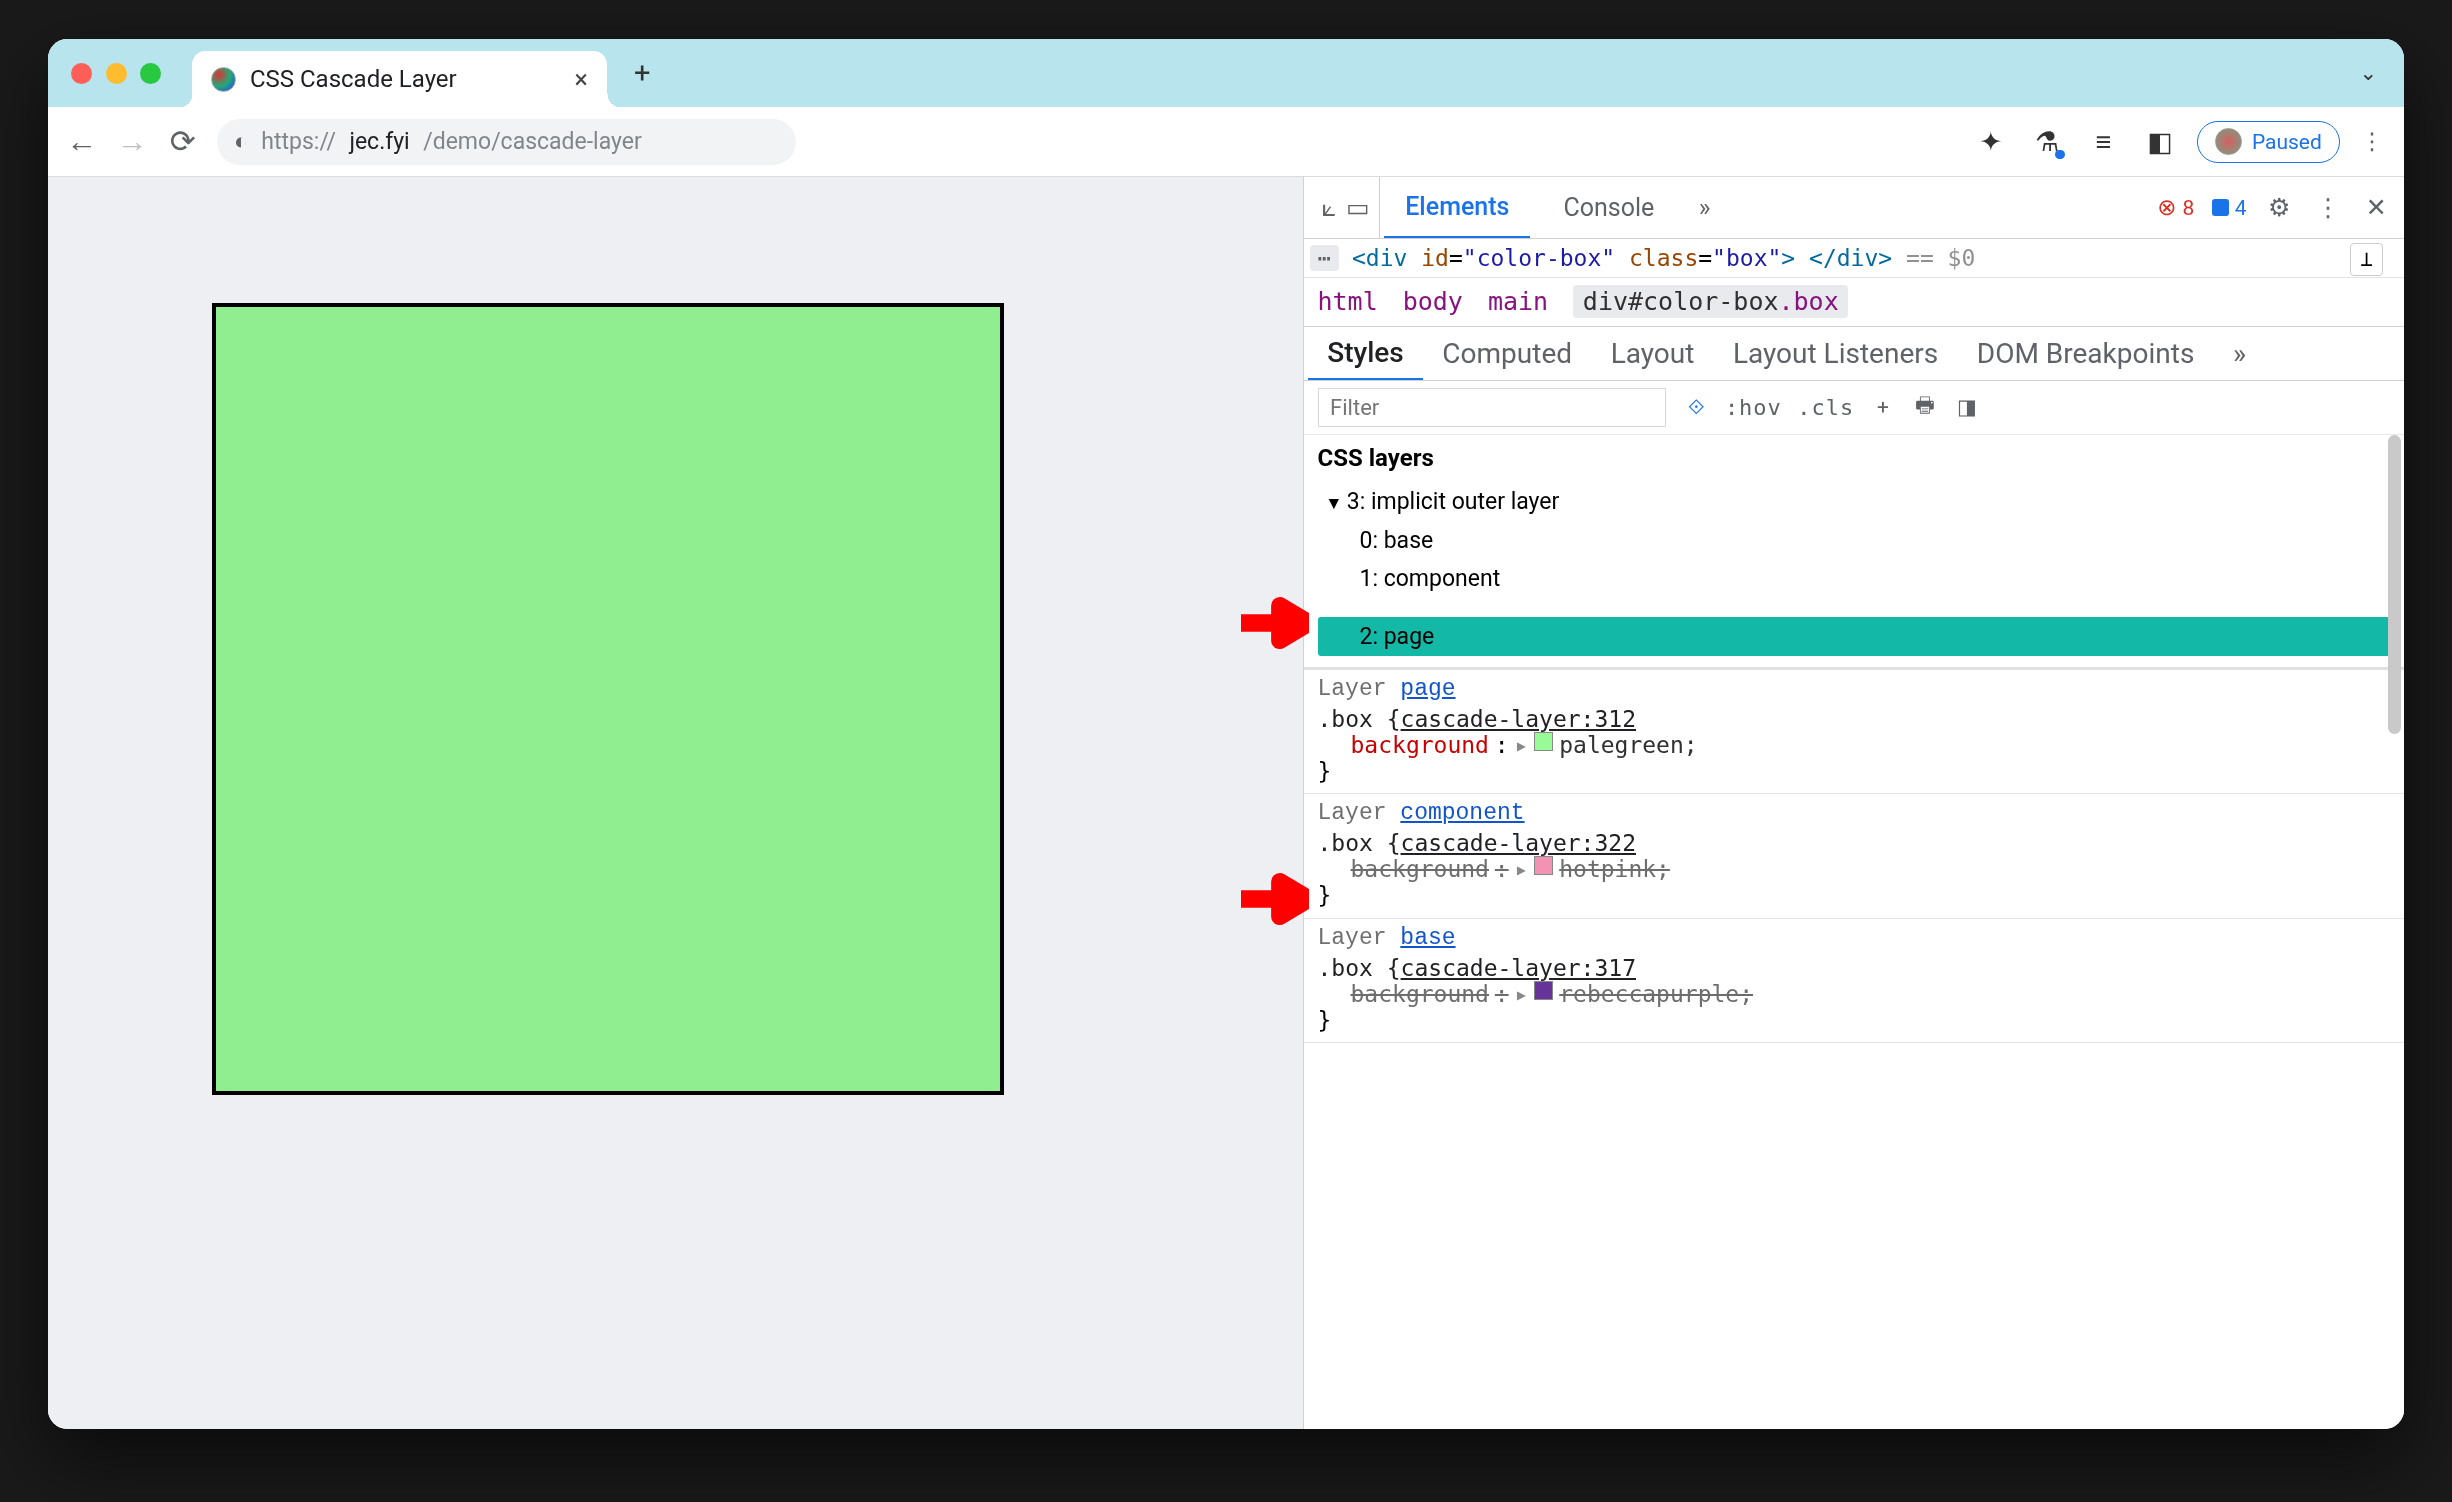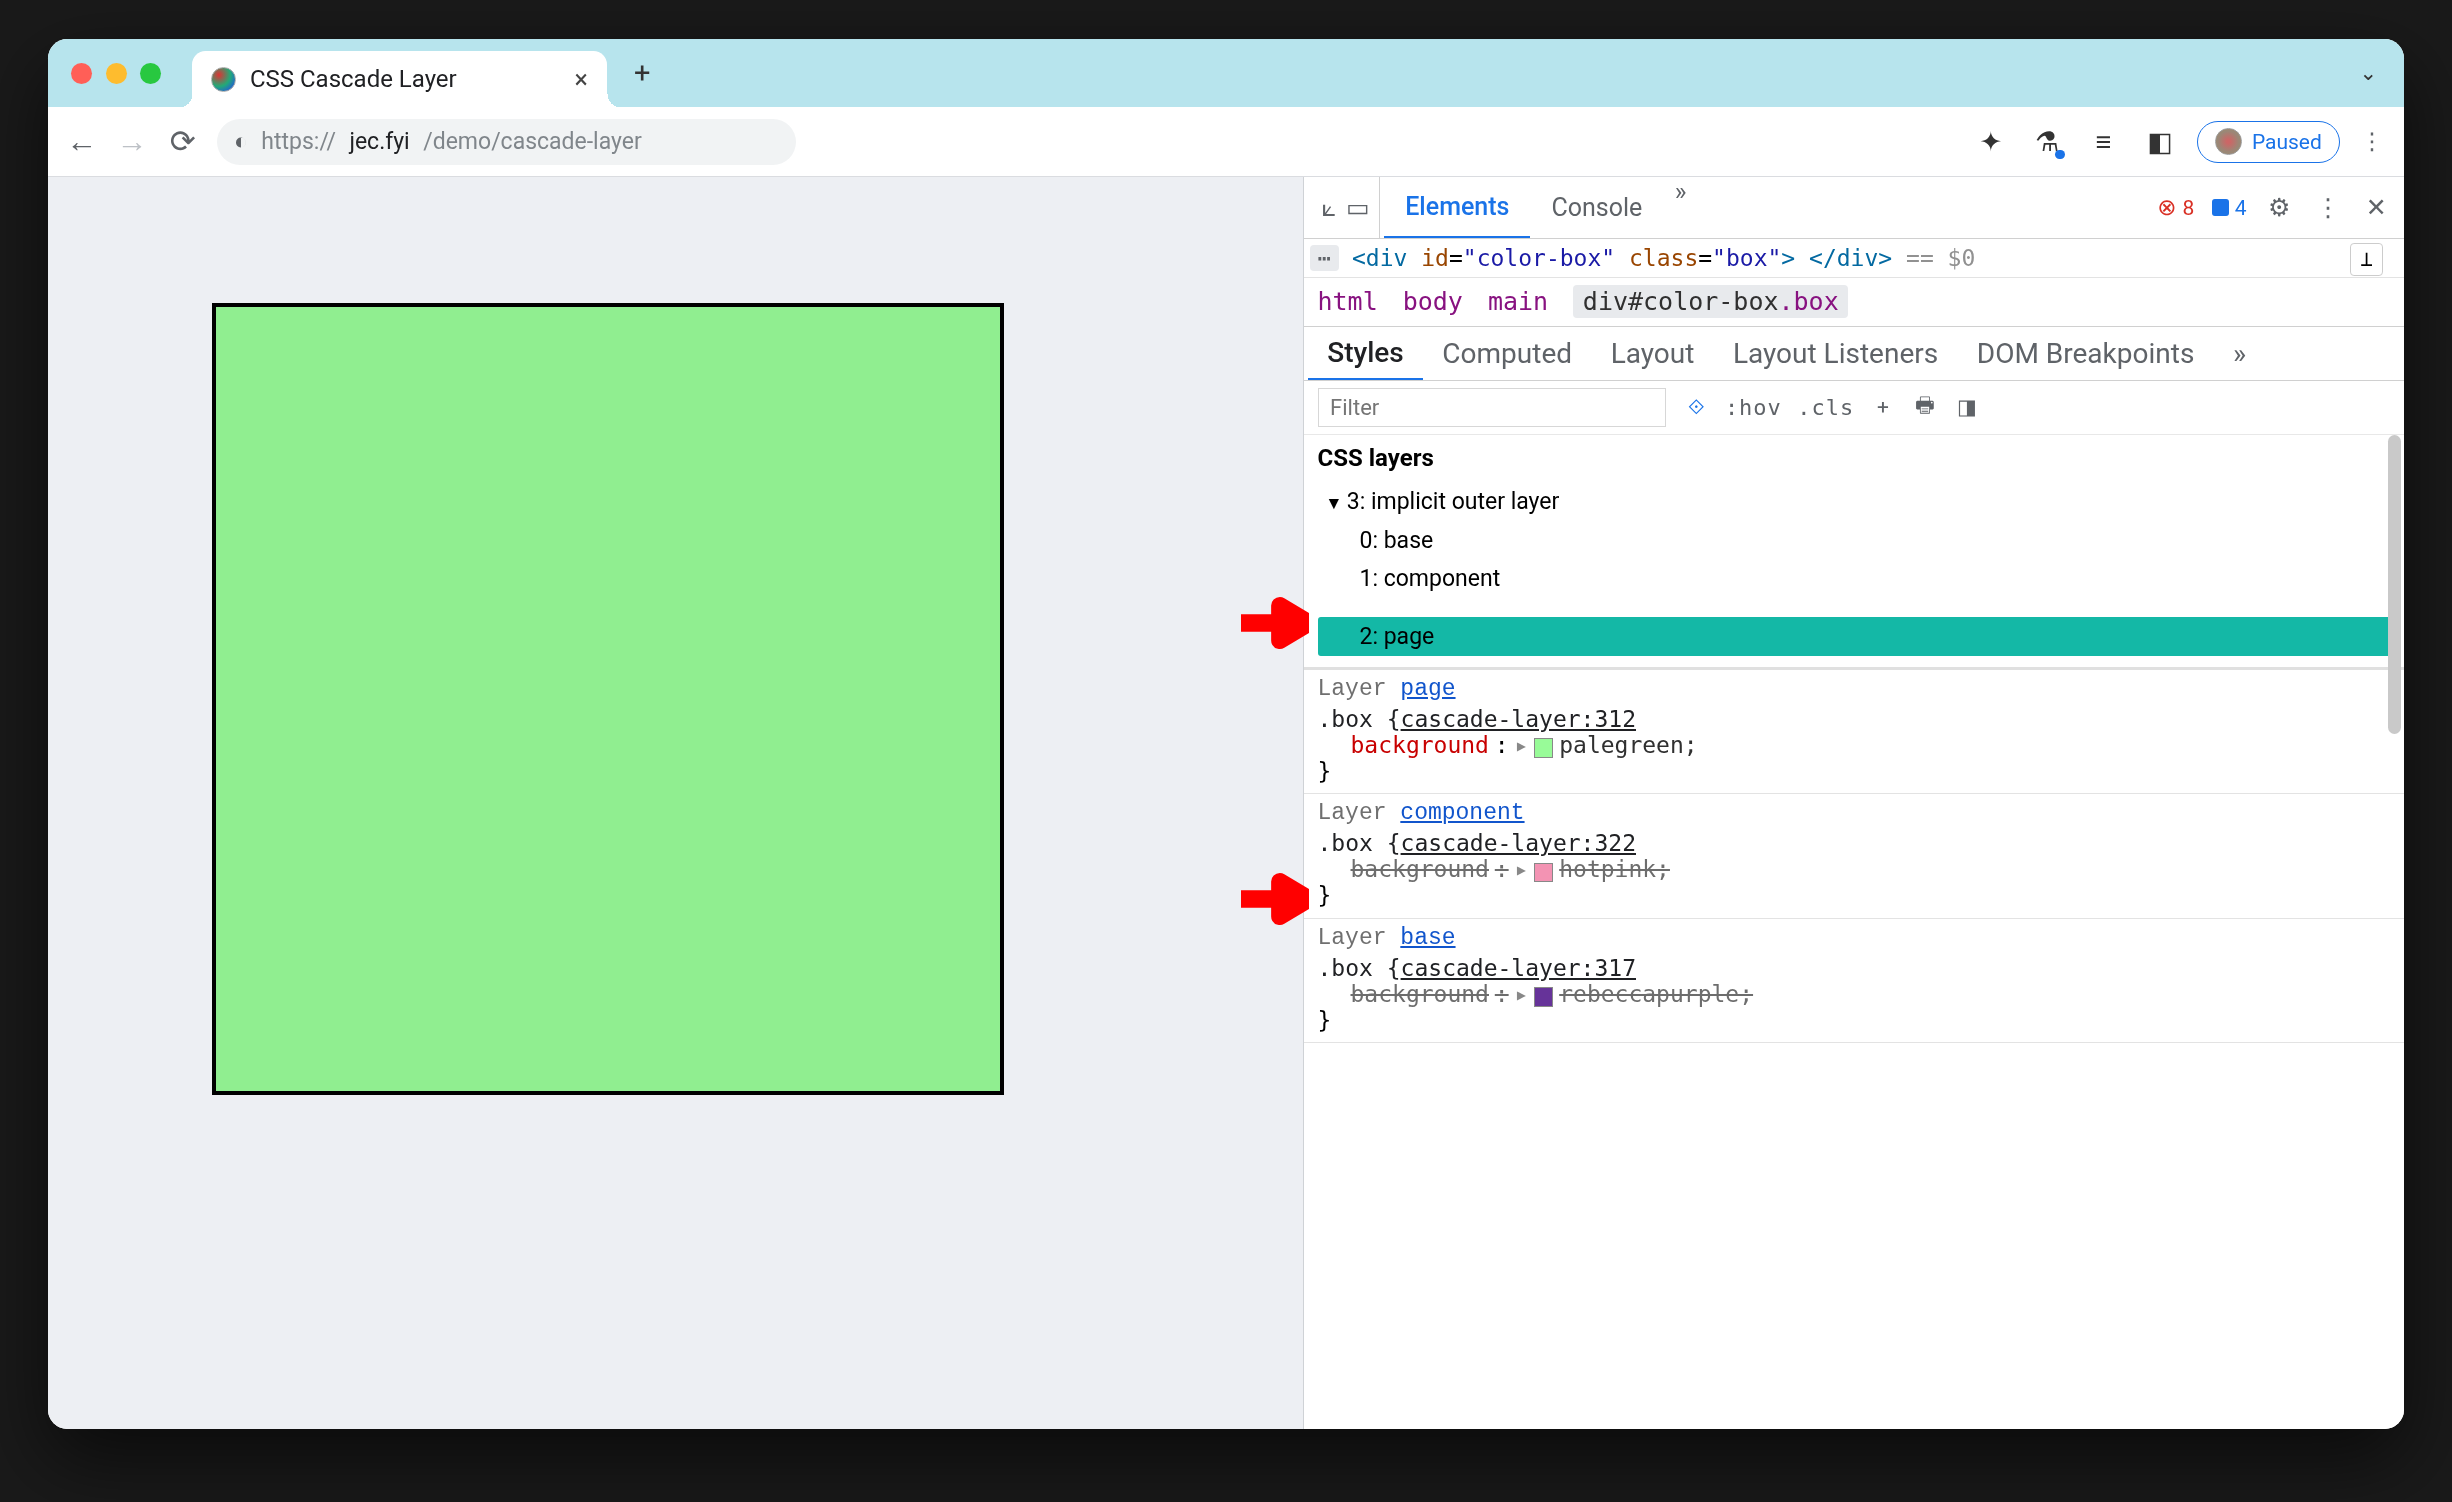--- a/index.html
+++ b/index.html
@@ -120,21 +120,21 @@
   }
 
   
   .dt-top {
     height:62px; border-bottom:1px solid #d0d0d0;
     display:flex; align-items:center;
     padding:0 7.7px; gap:3.9px;
   }
   .dt-iconbox { display:flex; align-items:center; gap:9.7px; padding:0 9.7px; border-right:1px solid #d0d0d0; height:100%; }
   .dt-iconbox span { color:#5f6368; font-size:25px; }
-  .dt-tabs { display:flex; gap:0; height:100%; }
+  .dt-tabs { display:flex; align-items:center; gap:12px; height:100%; }
   .dt-tab { padding:0 21px; height:100%; display:flex; align-items:center; color:#5f6368; font-size:25px; }
   .dt-tab.active { color:#1a73e8; border-bottom:2.9px solid #1a73e8; font-weight:500; }
   .dt-more { color:#5f6368; padding:0 11.6px; font-size:25px; }
   .dt-right { margin-left:auto; display:flex; align-items:center; gap:17.4px; padding-right:5.8px;}
   .badge { display:flex; align-items:center; gap:5.8px; font-size:21px; }
   .badge.err { color:#d93025; }
   .badge.err::before { content:"⊗"; font-size:23px; }
   .badge.msg { color:#1a73e8; }
   .badge.msg::before { content:"▮"; width:17.4px; height:17.4px; background:#1a73e8; content:""; display:inline-block; border-radius:2.9px; }
   .badge.msg .num::before { content:""; }
@@ -208,21 +208,21 @@
   .layer-item.selected { background:#14b8a6; border-radius:2.9px;margin-top:19px; }
 
   
   .styles-scroll { flex:1; overflow:auto; }
   .style-block { border-bottom:1px solid #e3e3e3; padding:5.8px 13.5px 9.7px 13.5px; font-family: Menlo, Consolas, monospace; font-size:23px; }
   .layer-label { color:#6f6f6f; font-family:Liberation Mono, monospace; font-size:23px; margin-bottom:3.9px;}
   .layer-label a { color:#1155cc; text-decoration:underline; }
   .rule-head { display:flex; }
   .selector { color:#202124; }
   .src-link { color:#202124; text-decoration:underline; }
-  .decl { padding-left:33px; display:flex; align-items:flex-end; gap:5.8px; flex-wrap:wrap;}
+  .decl { padding-left:33px; display:flex; align-items:flex-start; gap:5.8px; flex-wrap:wrap;}
   .prop { color:#c80000; }
   .prop.struck, .val.struck { text-decoration:line-through; color:#6d6d6d;}
   .val { color:#303030; }
   .swatch { width:19.3px; height:19.3px; border:1px solid #888; display:inline-block; }
   .sw-palegreen { background:#98fb98; }
   .sw-hotpink { background:#f393b3; }
   .sw-rebecca { background:#663399; }
   .expander { color:#888; }
 
   

